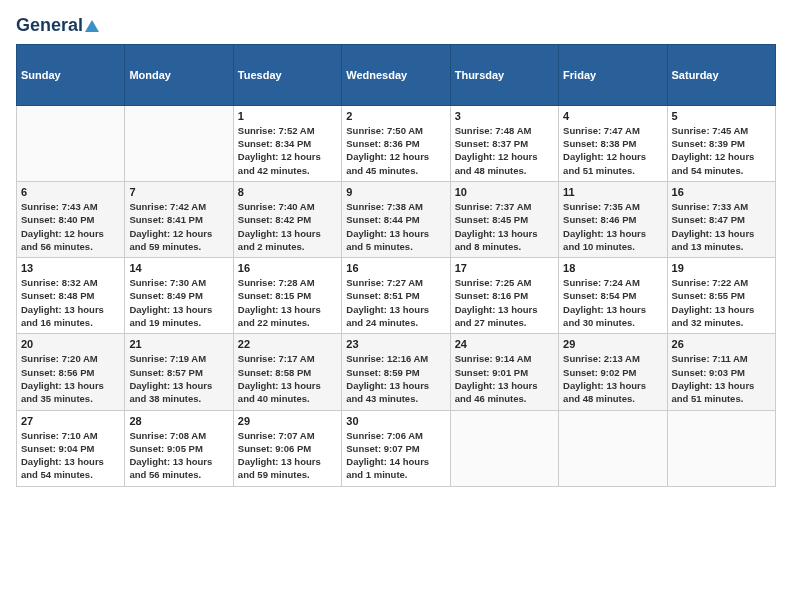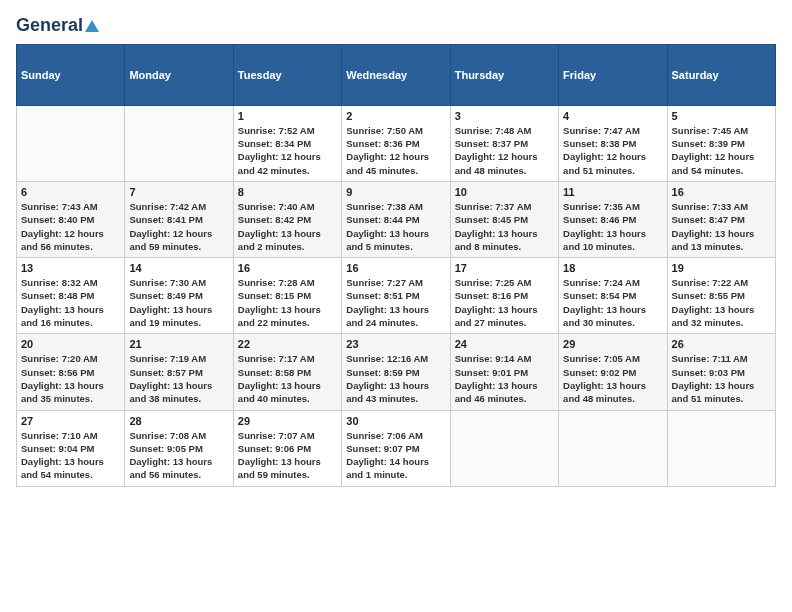--- a/index.html
+++ b/index.html
@@ -272,21 +272,21 @@
 Daylight: 13 hours and 43 minutes.</div>
         </td>
         <td>
           <span class="day-num">24</span>
           <div class="day-info">Sunrise: 9:14 AM
 Sunset: 9:01 PM
 Daylight: 13 hours and 46 minutes.</div>
         </td>
         <td>
           <span class="day-num">29</span>
-          <div class="day-info">Sunrise: 7:05 AM
+          <div class="day-info">Sunrise: 2:13 AM
 Sunset: 9:02 PM
 Daylight: 13 hours and 48 minutes.</div>
         </td>
         <td>
           <span class="day-num">26</span>
           <div class="day-info">Sunrise: 7:11 AM
 Sunset: 9:03 PM
 Daylight: 13 hours and 51 minutes.</div>
         </td>
       </tr>

